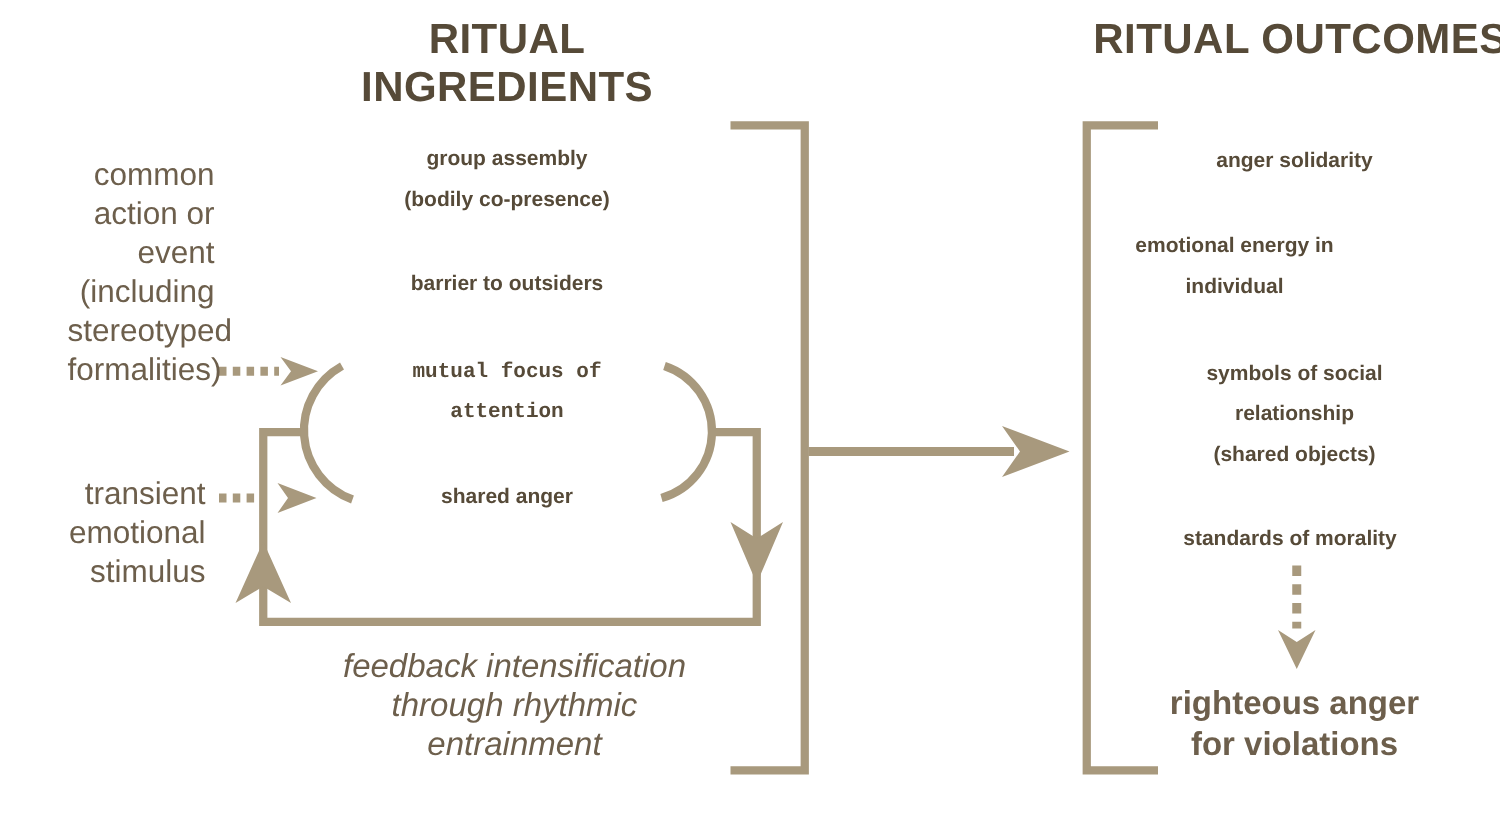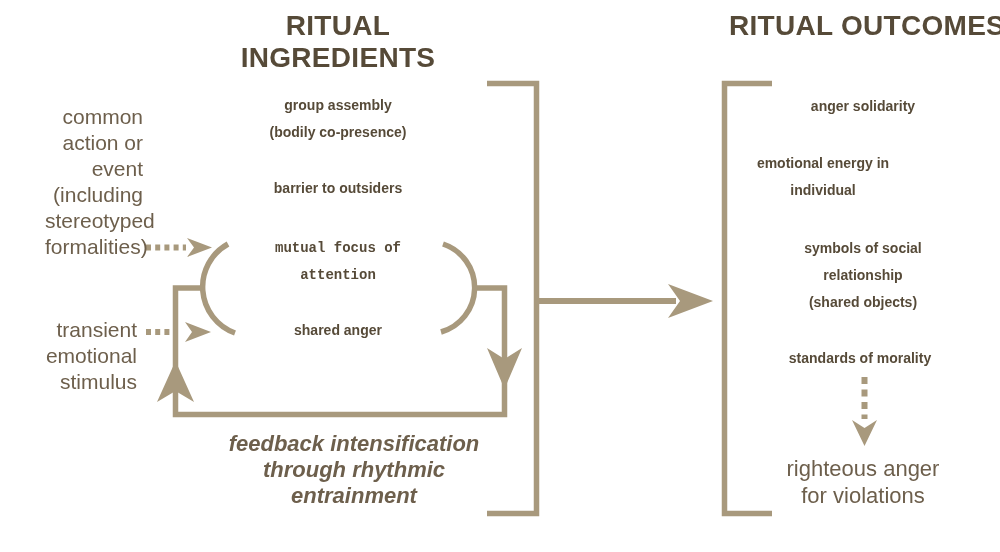--- a/index.html
+++ b/index.html
@@ -100,27 +100,27 @@
 emotional
 stimulus</div>
 
   <div class="txt boldtxt" style="left:213px;top:92px;width:250px;">group assembly
 (bodily co-presence)</div>
   <div class="txt boldtxt" style="left:213px;top:175px;width:250px;">barrier to outsiders</div>
   <div class="txt boldtxt" style="left:213px;top:235px;width:250px;font-family:Liberation Mono, monospace;">mutual focus of
 attention</div>
   <div class="txt boldtxt" style="left:213px;top:317px;width:250px;">shared anger</div>
 
-  <div class="txt italtxt" style="left:204px;top:431px;width:300px;font-weight:bold;">feedback intensification
+  <div class="txt italtxt" style="left:193px;top:431px;width:300px;">feedback intensification
 through rhythmic
 entrainment</div>
 
   <div class="txt boldtxt" style="left:738px;top:93px;width:250px;">anger solidarity</div>
   <div class="txt boldtxt" style="left:698px;top:150px;width:250px;">emotional energy in
 individual</div>
   <div class="txt boldtxt" style="left:738px;top:235px;width:250px;">symbols of social
 relationship
 (shared objects)</div>
   <div class="txt boldtxt" style="left:728px;top:345px;width:224px;margin-left:20px;">standards of morality</div>
-  <div class="txt regtxt" style="left:738px;top:455px;width:250px;">righteous anger
+  <div class="txt regtxt" style="left:738px;top:455px;width:250px;font-weight:bold;">righteous anger
 for violations</div>
 
 </div>
 
 </body></html>

